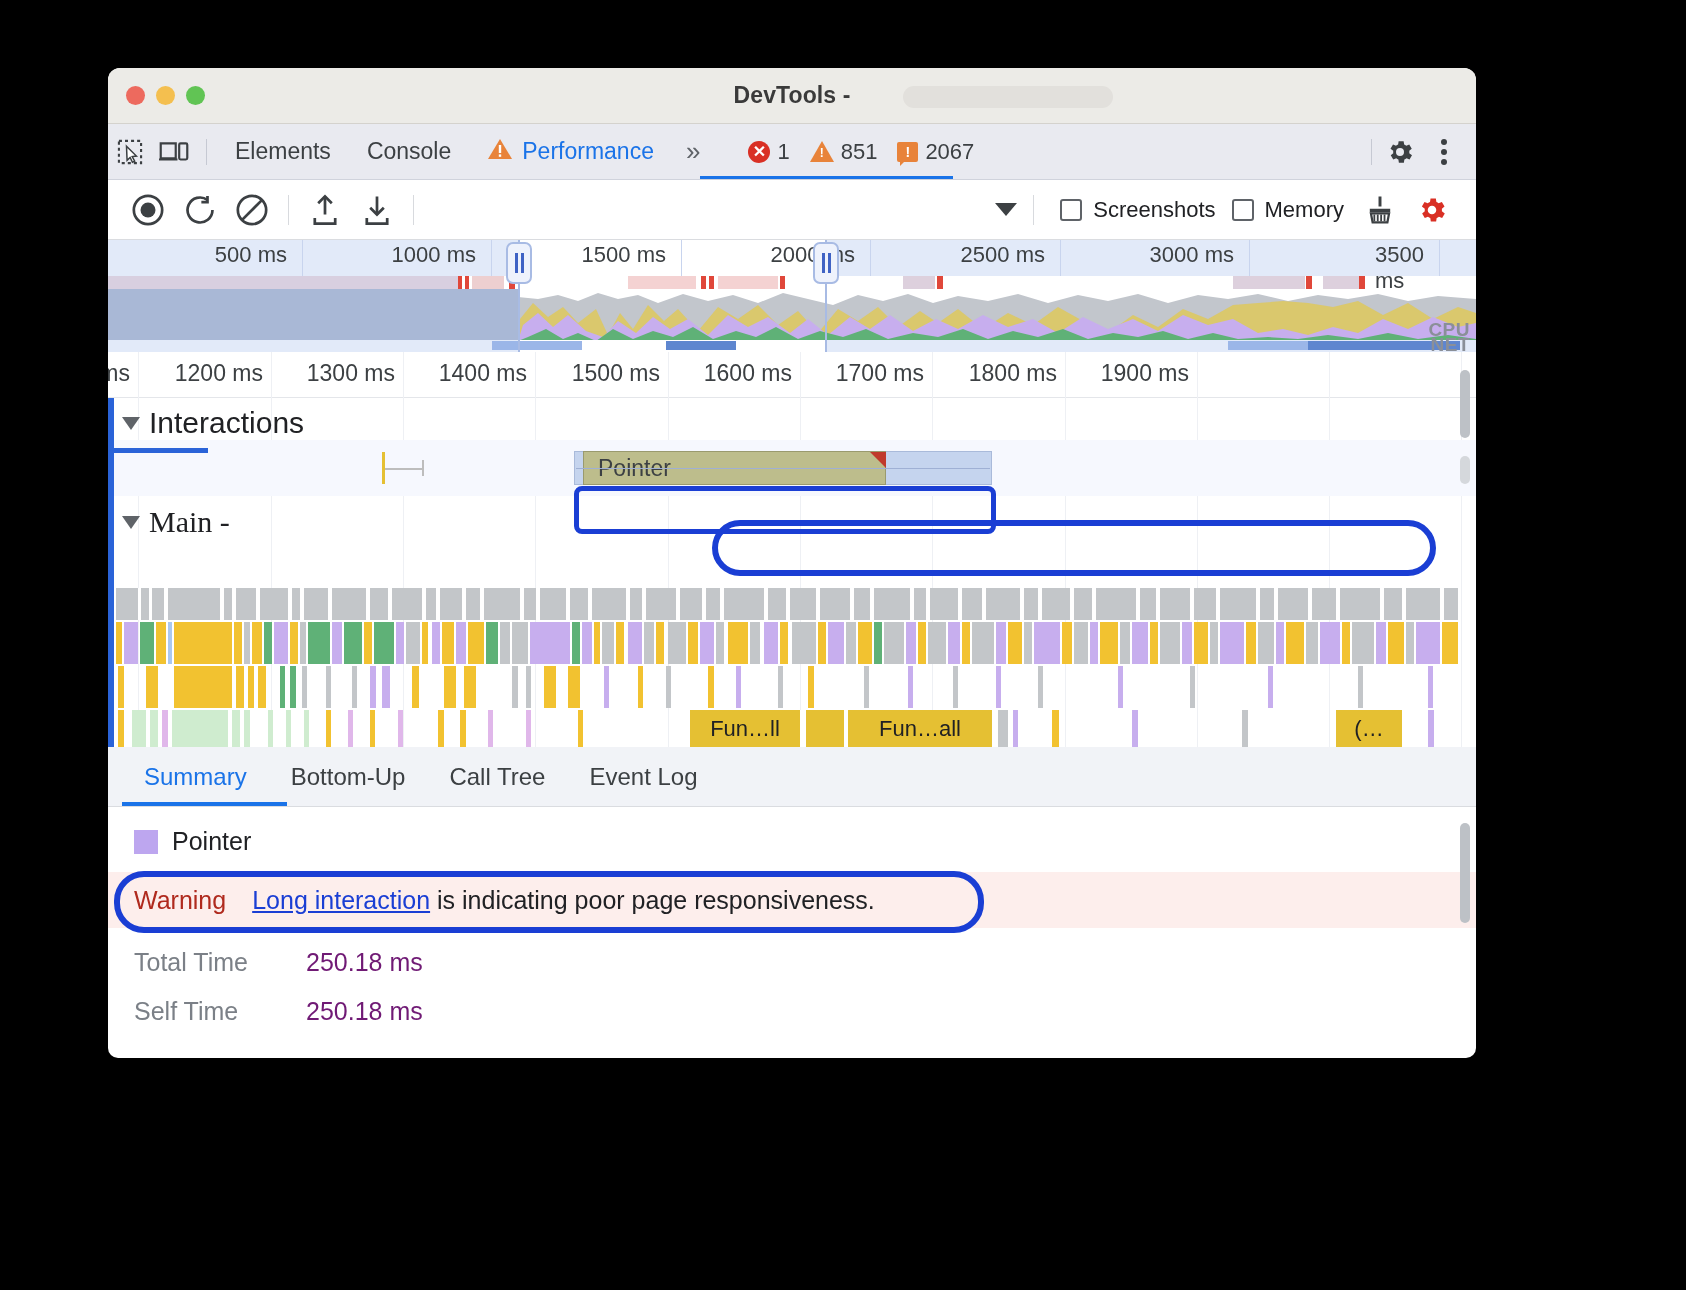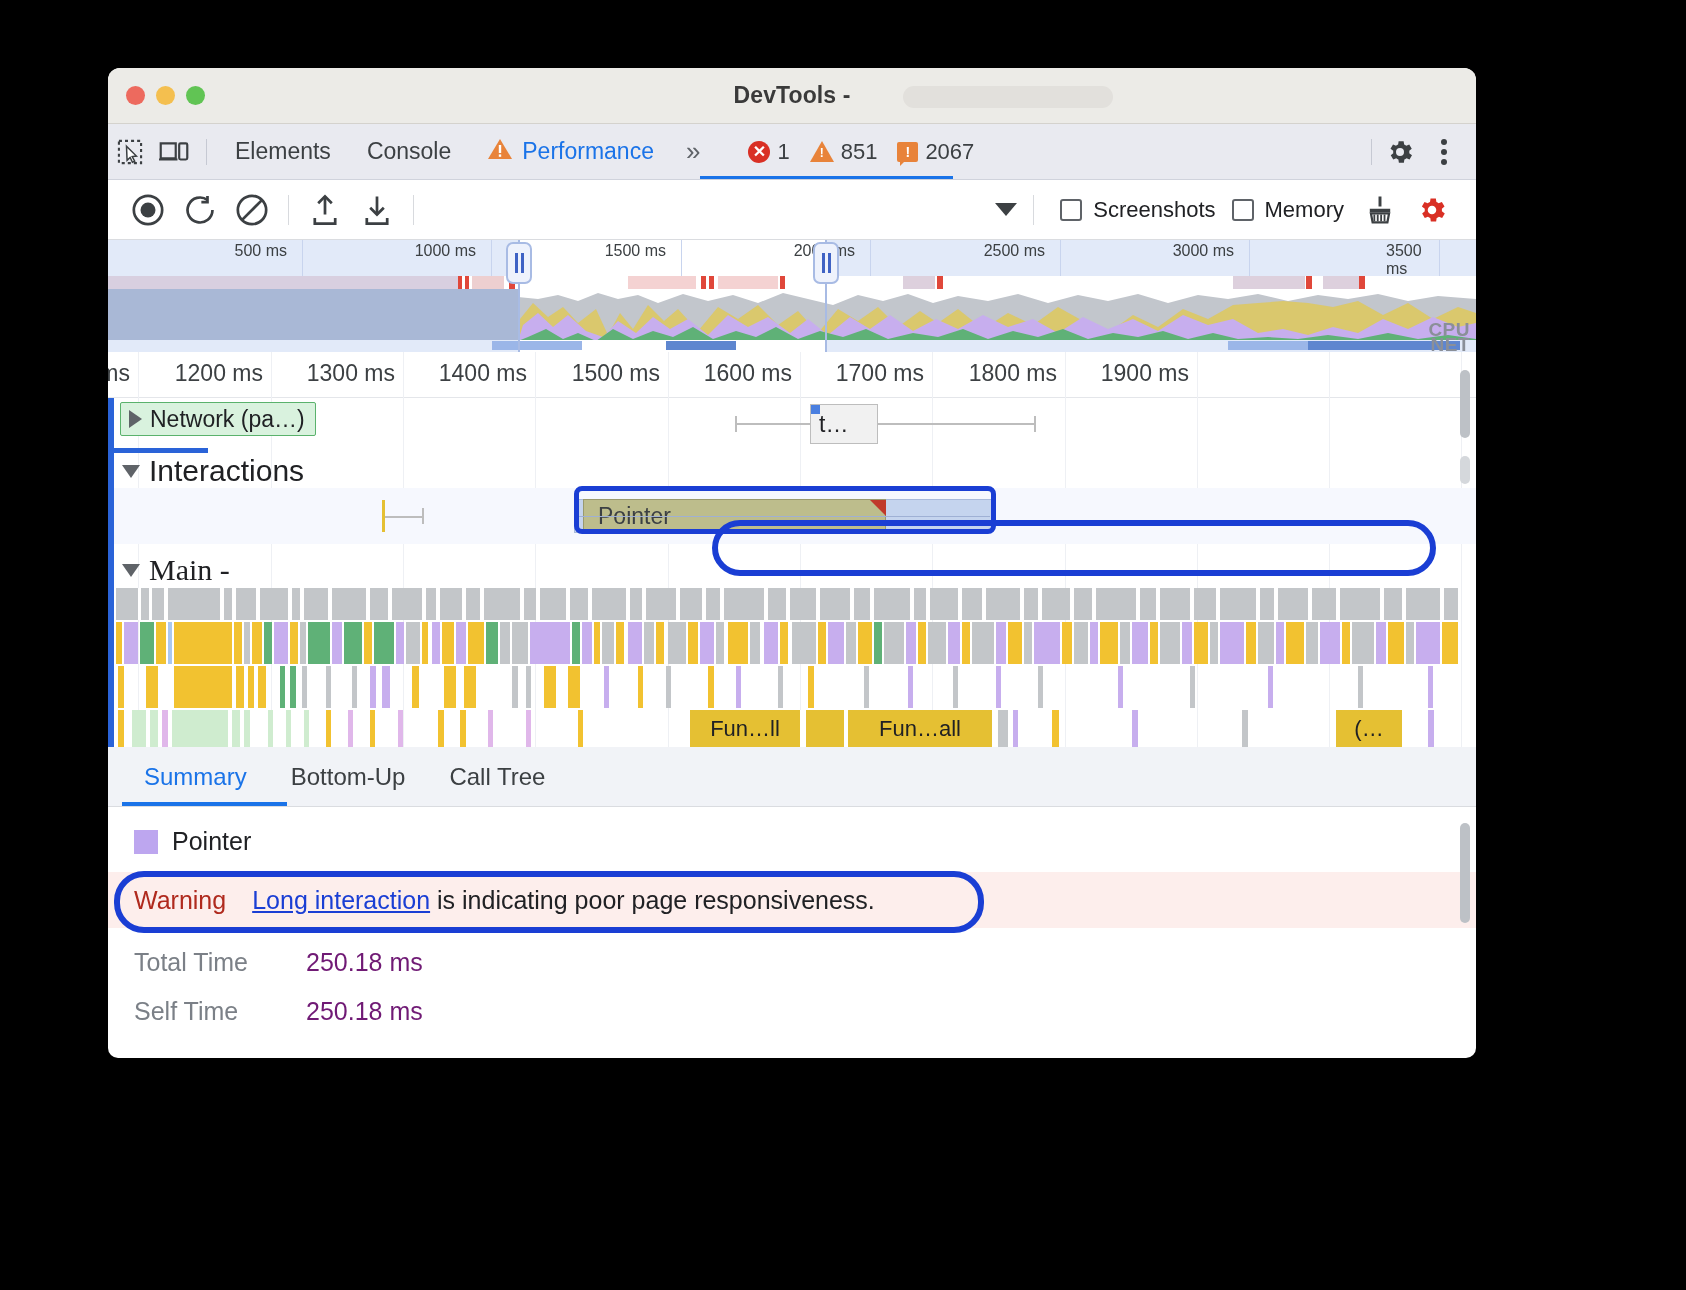--- a/index.html
+++ b/index.html
@@ -123,21 +123,21 @@
   .cbx { width: 22px; height: 22px; border: 2px solid #5f6368; border-radius: 3px; background:#fff; }
 
   
   .overview { position: relative; height: 112px; background: #fff; overflow: hidden; }
   .ov-ruler {
     position: absolute; top:0; left:0; right:0; height: 36px;
     background: #fff;
   }
   .ov-dim { position:absolute; top:0; bottom:0; background: rgba(160,185,235,.30); }
   .ov-tick {
-    position: absolute; top: 2px; font-size: 16px; color: #3c4043;
+    position: absolute; top: 2px; font-size: 22px; color: #3c4043;
     transform: translateX(-100%); padding-right: 7px;
   }
   .ov-gridline { position:absolute; top:0; height: 36px; width:1px; background:#c8d4ee; }
   .ov-netstrip { position: absolute; top: 36px; left: 0; right: 0; height: 13px; }
   .nseg { position:absolute; top:0; height:13px; }
   .ov-cpu { position: absolute; top: 49px; left:0; right:0; height: 52px; overflow:hidden; }
   .ov-labels { position:absolute; right: 6px; font-size: 19px; font-weight: bold; color: #8a8f98; letter-spacing:.5px;}
   .handle {
     position: absolute; top: 2px; width: 26px; height: 42px;
     background: #eef2fc; border: 2px solid #a8bbe4; border-radius: 7px;
@@ -463,34 +463,20 @@
       <div class="r-tick" style="left:163px">1200 ms</div>
       <div class="r-tick" style="left:295px">1300 ms</div>
       <div class="r-tick" style="left:427px">1400 ms</div>
       <div class="r-tick" style="left:560px">1500 ms</div>
       <div class="r-tick" style="left:692px">1600 ms</div>
       <div class="r-tick" style="left:824px">1700 ms</div>
       <div class="r-tick" style="left:957px">1800 ms</div>
       <div class="r-tick" style="left:1089px">1900 ms</div>
     </div>
 
-    <div class="track-row" style="height:48px;">
-      <div class="net-chip">
-        <span class="tri-right"></span>
-        <span>Network (pa…)</span>
-      </div>
-
-      <div class="whisker" style="left:627px; top:25px; width:300px;"></div>
-      <div class="whisker-cap" style="left:627px; top:18px; height:16px;"></div>
-      <div class="whisker-cap" style="left:926px; top:18px; height:16px;"></div>
-      <div class="small-event" style="left:702px; top:6px; width:68px; height:40px;">
-        <span class="se-mark"></span>
-        <span>t…</span>
-      </div>
-    </div>
 
     <div class="track-row" style="height:42px;">
       <div class="tr-label" style="top:8px;">
         <span class="tri-down"></span>
         <span>Interactions</span>
       </div>
     </div>
 
     <div class="track-row" style="height:56px;">
       <div class="interactions-band" style="top:0; height:56px;"></div>
@@ -770,20 +756,23 @@
     <div class="btabs">
       <div class="btab active">
           <span>Summary</span>
         </div>
       <div class="btab">
           <span>Bottom-Up</span>
         </div>
       <div class="btab">
           <span>Call Tree</span>
         </div>
+      <div class="btab">
+          <span>Event Log</span>
+        </div>
     </div>
 
     <div class="sum-body">
       <div class="sum-legend">
         <span class="swatch"></span>
         <span>Pointer</span>
       </div>
 
       <div class="sum-warn-row">
         <span class="w-label">Warning</span>

